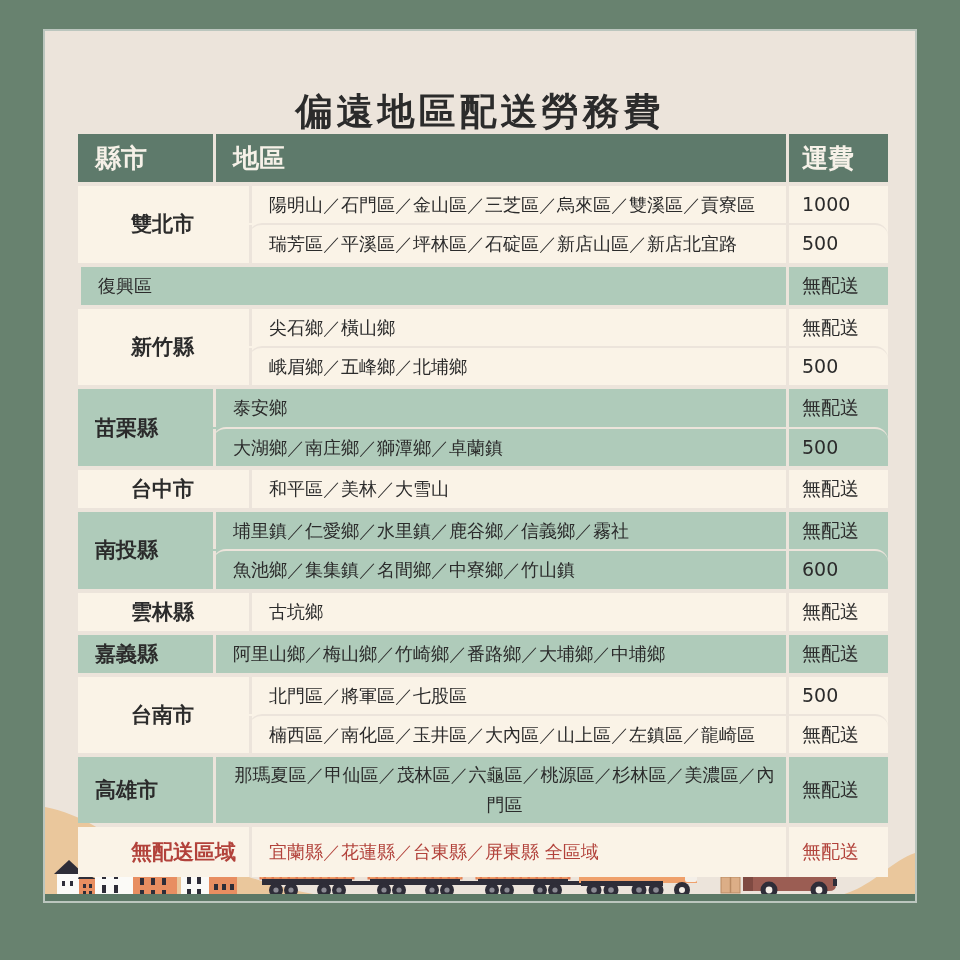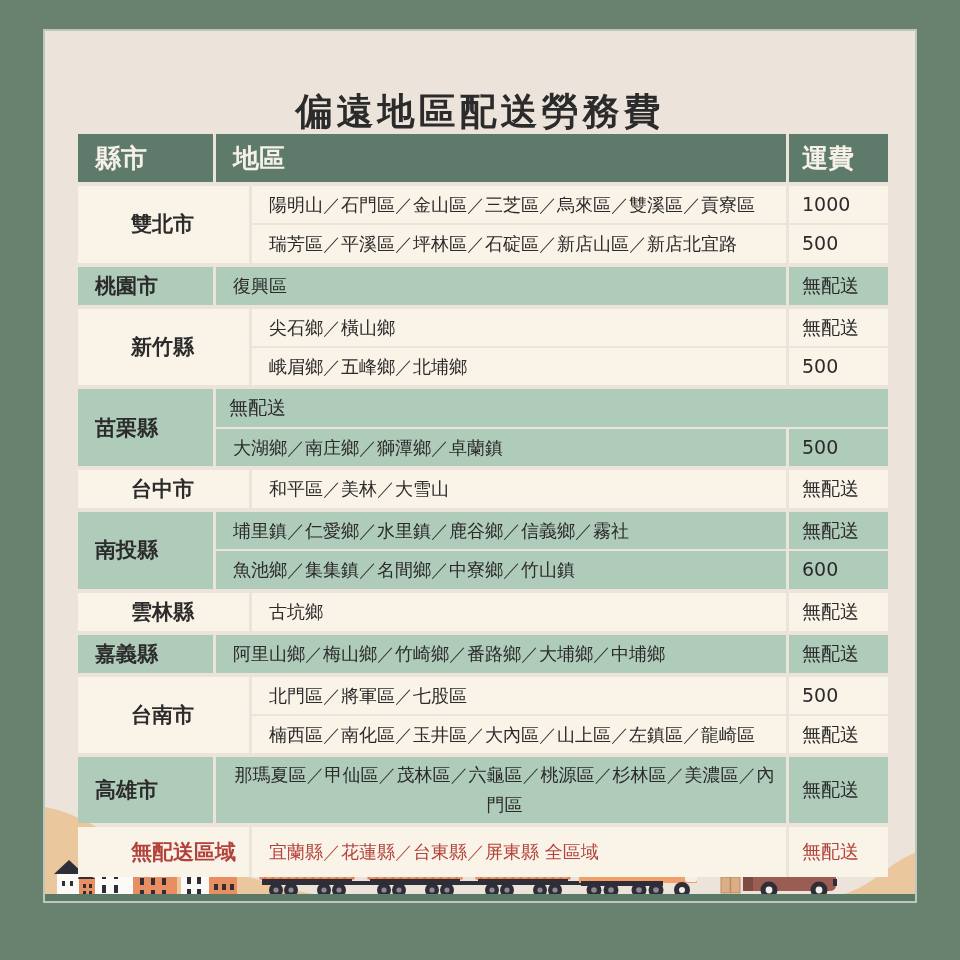--- a/index.html
+++ b/index.html
@@ -23,21 +23,21 @@
   .thead .cell{min-height:48px;font-size:26px;font-weight:600;}
   .cell{display:flex;align-items:center;box-sizing:border-box;}
   .cell.county{width:135px;padding-left:17px;flex-shrink:0;}
   .cell.area{flex:1;padding-left:17px;padding-right:10px;border-left:3px solid var(--panel_cream,#ECE4DB);}
   .cell.fee{width:102px;padding-left:13px;border-left:3px solid var(--panel_cream,#ECE4DB);}
   .group{display:flex;margin-top:4px;}
   .tone-cream{background:var(--row_cream,#FAF3E7);padding-left:36px;}
   .tone-green{background:var(--row_green,#AFCBBA);}
   .group .cell.county{font-size:21px;font-weight:700;color:var(--text_dark,#2B2B2B);}
   .rowsbox{flex:1;display:flex;flex-direction:column;}
-  .row{display:flex;flex:1;}
+  .row{display:flex;flex:1;border-radius:13px;}
   .row + .row{border-top:2px solid var(--panel_cream,#ECE4DB);}
   .row .cell{min-height:32px;font-size:18px;color:var(--text_dark,#2B2B2B);
     padding-top:3px;padding-bottom:3px;line-height:1.65;}
   .row .cell.fee{font-size:19px;}
   .group.single .row .cell{min-height:38px;text-align:center;}
   .group.highlight .row .cell{min-height:50px;}
   .group.highlight .cell{color:var(--accent_red,#B2423B);}
   .scene{position:absolute;left:0;bottom:0;width:870px;height:100px;z-index:1;}
   
   .cw{fill:#FBFAF7}.ch{fill:var(--charcoal,#2E2D38)}.org{fill:var(--house_orange,#E88E61)}
@@ -68,21 +68,20 @@
     </div>
 
     <div class="row">
       <div class="cell area">瑞芳區／平溪區／坪林區／石碇區／新店山區／新店北宜路</div>
       <div class="cell fee">500</div>
     </div>
   </div>
     </div>
 
     <div class="group tone-green single">
-      <div class="cell county">桃園市</div>
       <div class="rowsbox">
     <div class="row">
       <div class="cell area">復興區</div>
       <div class="cell fee">無配送</div>
     </div>
   </div>
     </div>
 
     <div class="group tone-cream">
       <div class="cell county">新竹縣</div>
@@ -96,20 +95,21 @@
       <div class="cell area">峨眉鄉／五峰鄉／北埔鄉</div>
       <div class="cell fee">500</div>
     </div>
   </div>
     </div>
 
     <div class="group tone-green">
       <div class="cell county">苗栗縣</div>
       <div class="rowsbox">
     <div class="row">
+      <div class="cell area">泰安鄉</div>
       <div class="cell fee">無配送</div>
     </div>
 
     <div class="row">
       <div class="cell area">大湖鄉／南庄鄉／獅潭鄉／卓蘭鎮</div>
       <div class="cell fee">500</div>
     </div>
   </div>
     </div>
 

